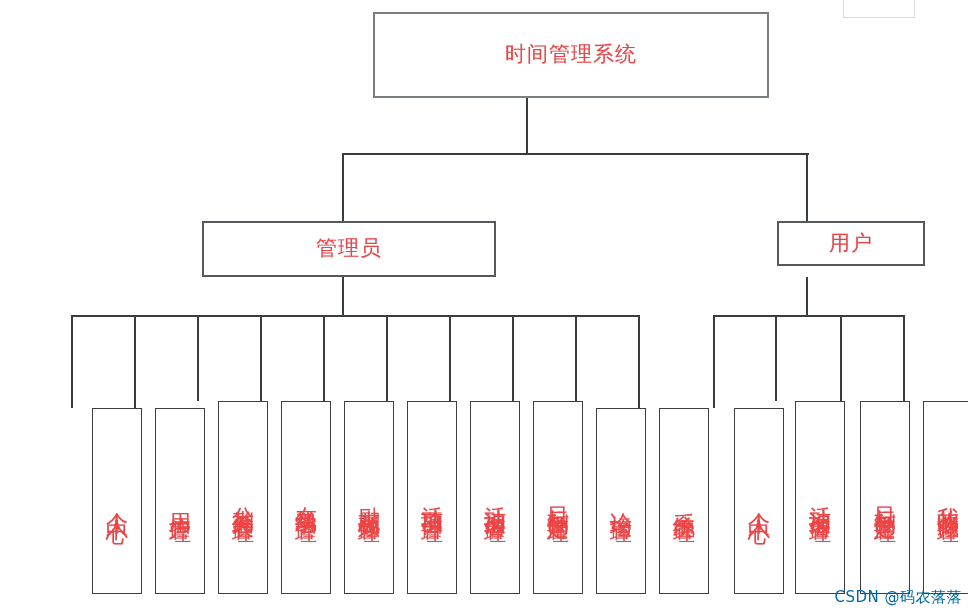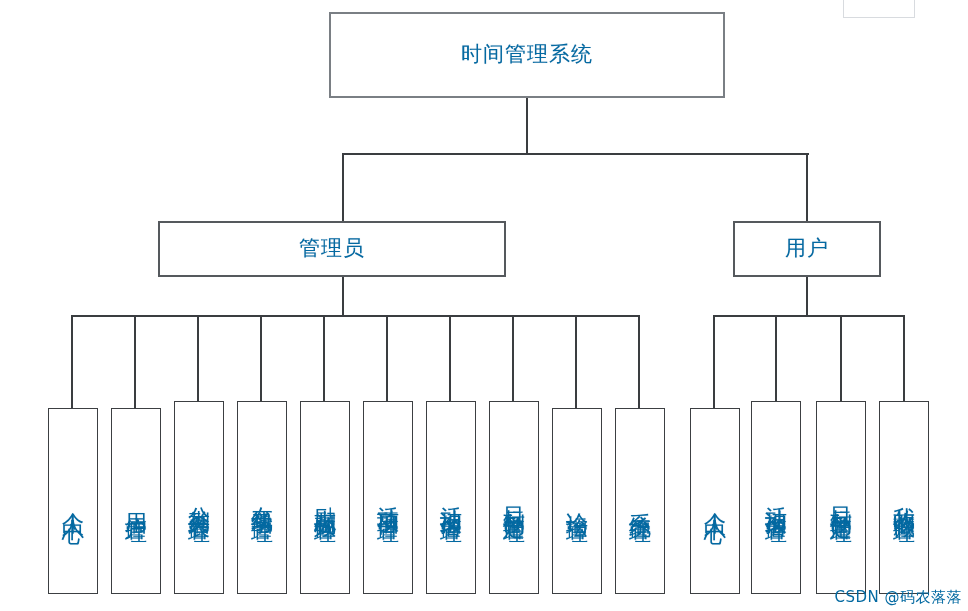--- a/index.html
+++ b/index.html
@@ -18,22 +18,23 @@
     overflow: hidden;
   }
   .node {
     position: absolute;
     box-sizing: border-box;
     background: #ffffff;
     border: 1px solid #6e7377;
     display: flex;
     align-items: center;
     justify-content: center;
-    color: #0369a1;
+    color: #ef4444;
     z-index: 3;
+    margin-left: 44px;
   }
   .node.root {
     border: 2px solid #7a7f84;
   }
   .node.level1 {
     border: 2px solid #55595d;
   }
   .node.leaf {
     border: 1px solid #3c3f42;
   }
@@ -107,24 +108,24 @@
   <div class="conn h" style="left:713px; top:315px; width:191px;"></div>
   <div class="conn v" style="left:713px; top:315px; height:93px;"></div>
   <div class="conn v" style="left:775px; top:315px; height:86px;"></div>
   <div class="conn v" style="left:840px; top:315px; height:86px;"></div>
   <div class="conn v" style="left:903px; top:315px; height:86px;"></div>
 
   <div class="node root" style="left:329px; top:12px; width:396px; height:86px;">
     <span class="node-label">时间管理系统</span>
   </div>
 
-  <div class="node level1" style="left:158px; top:221px; width:348px; height:56px;">
+  <div class="node level1" style="left:158px; top:221px; width:294px; height:56px;">
     <span class="node-label">管理员</span>
   </div>
-  <div class="node level1" style="left:733px; top:221px; width:148px; height:56px;">
+  <div class="node level1" style="left:733px; top:221px; width:148px; height:45px;">
     <span class="node-label">用户</span>
   </div>
 
   <div class="node leaf" style="left:48px; top:408px; width:50px; height:186px;">
     <span class="node-label">个人中心</span>
   </div>
   <div class="node leaf" style="left:111px; top:408px; width:50px; height:186px;">
     <span class="node-label">用户管理</span>
   </div>
   <div class="node leaf" style="left:174px; top:401px; width:50px; height:193px;">

